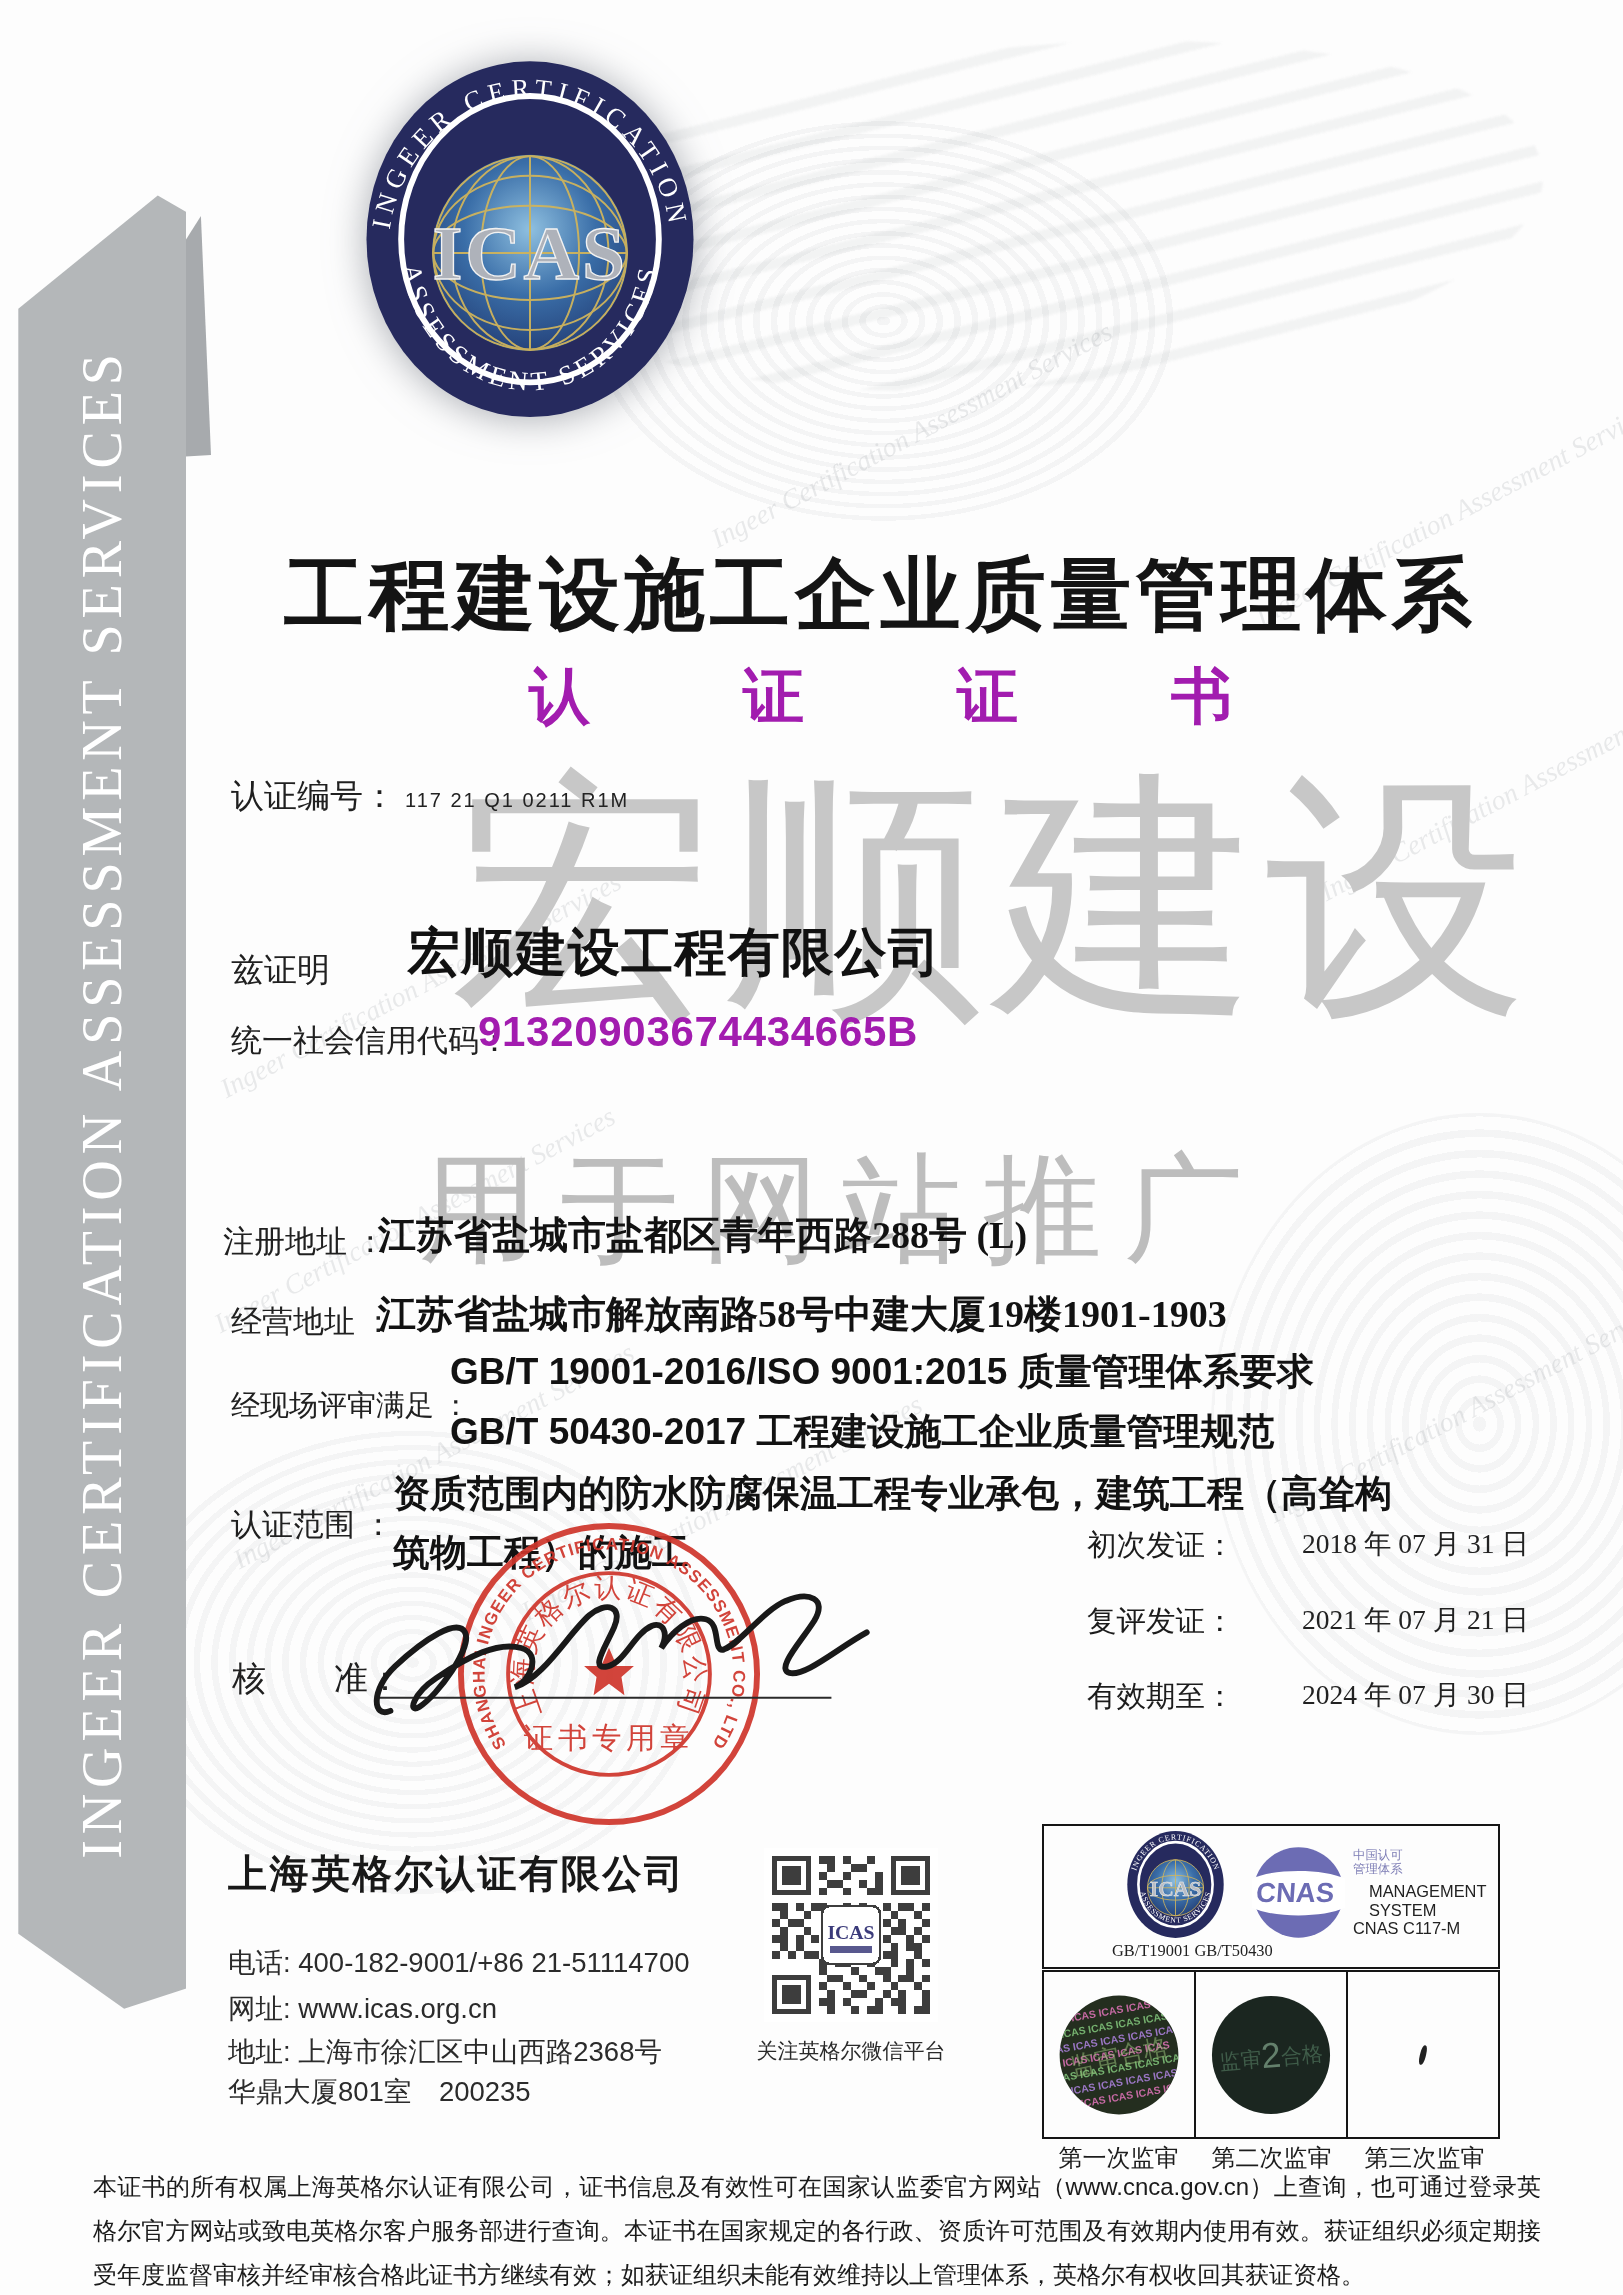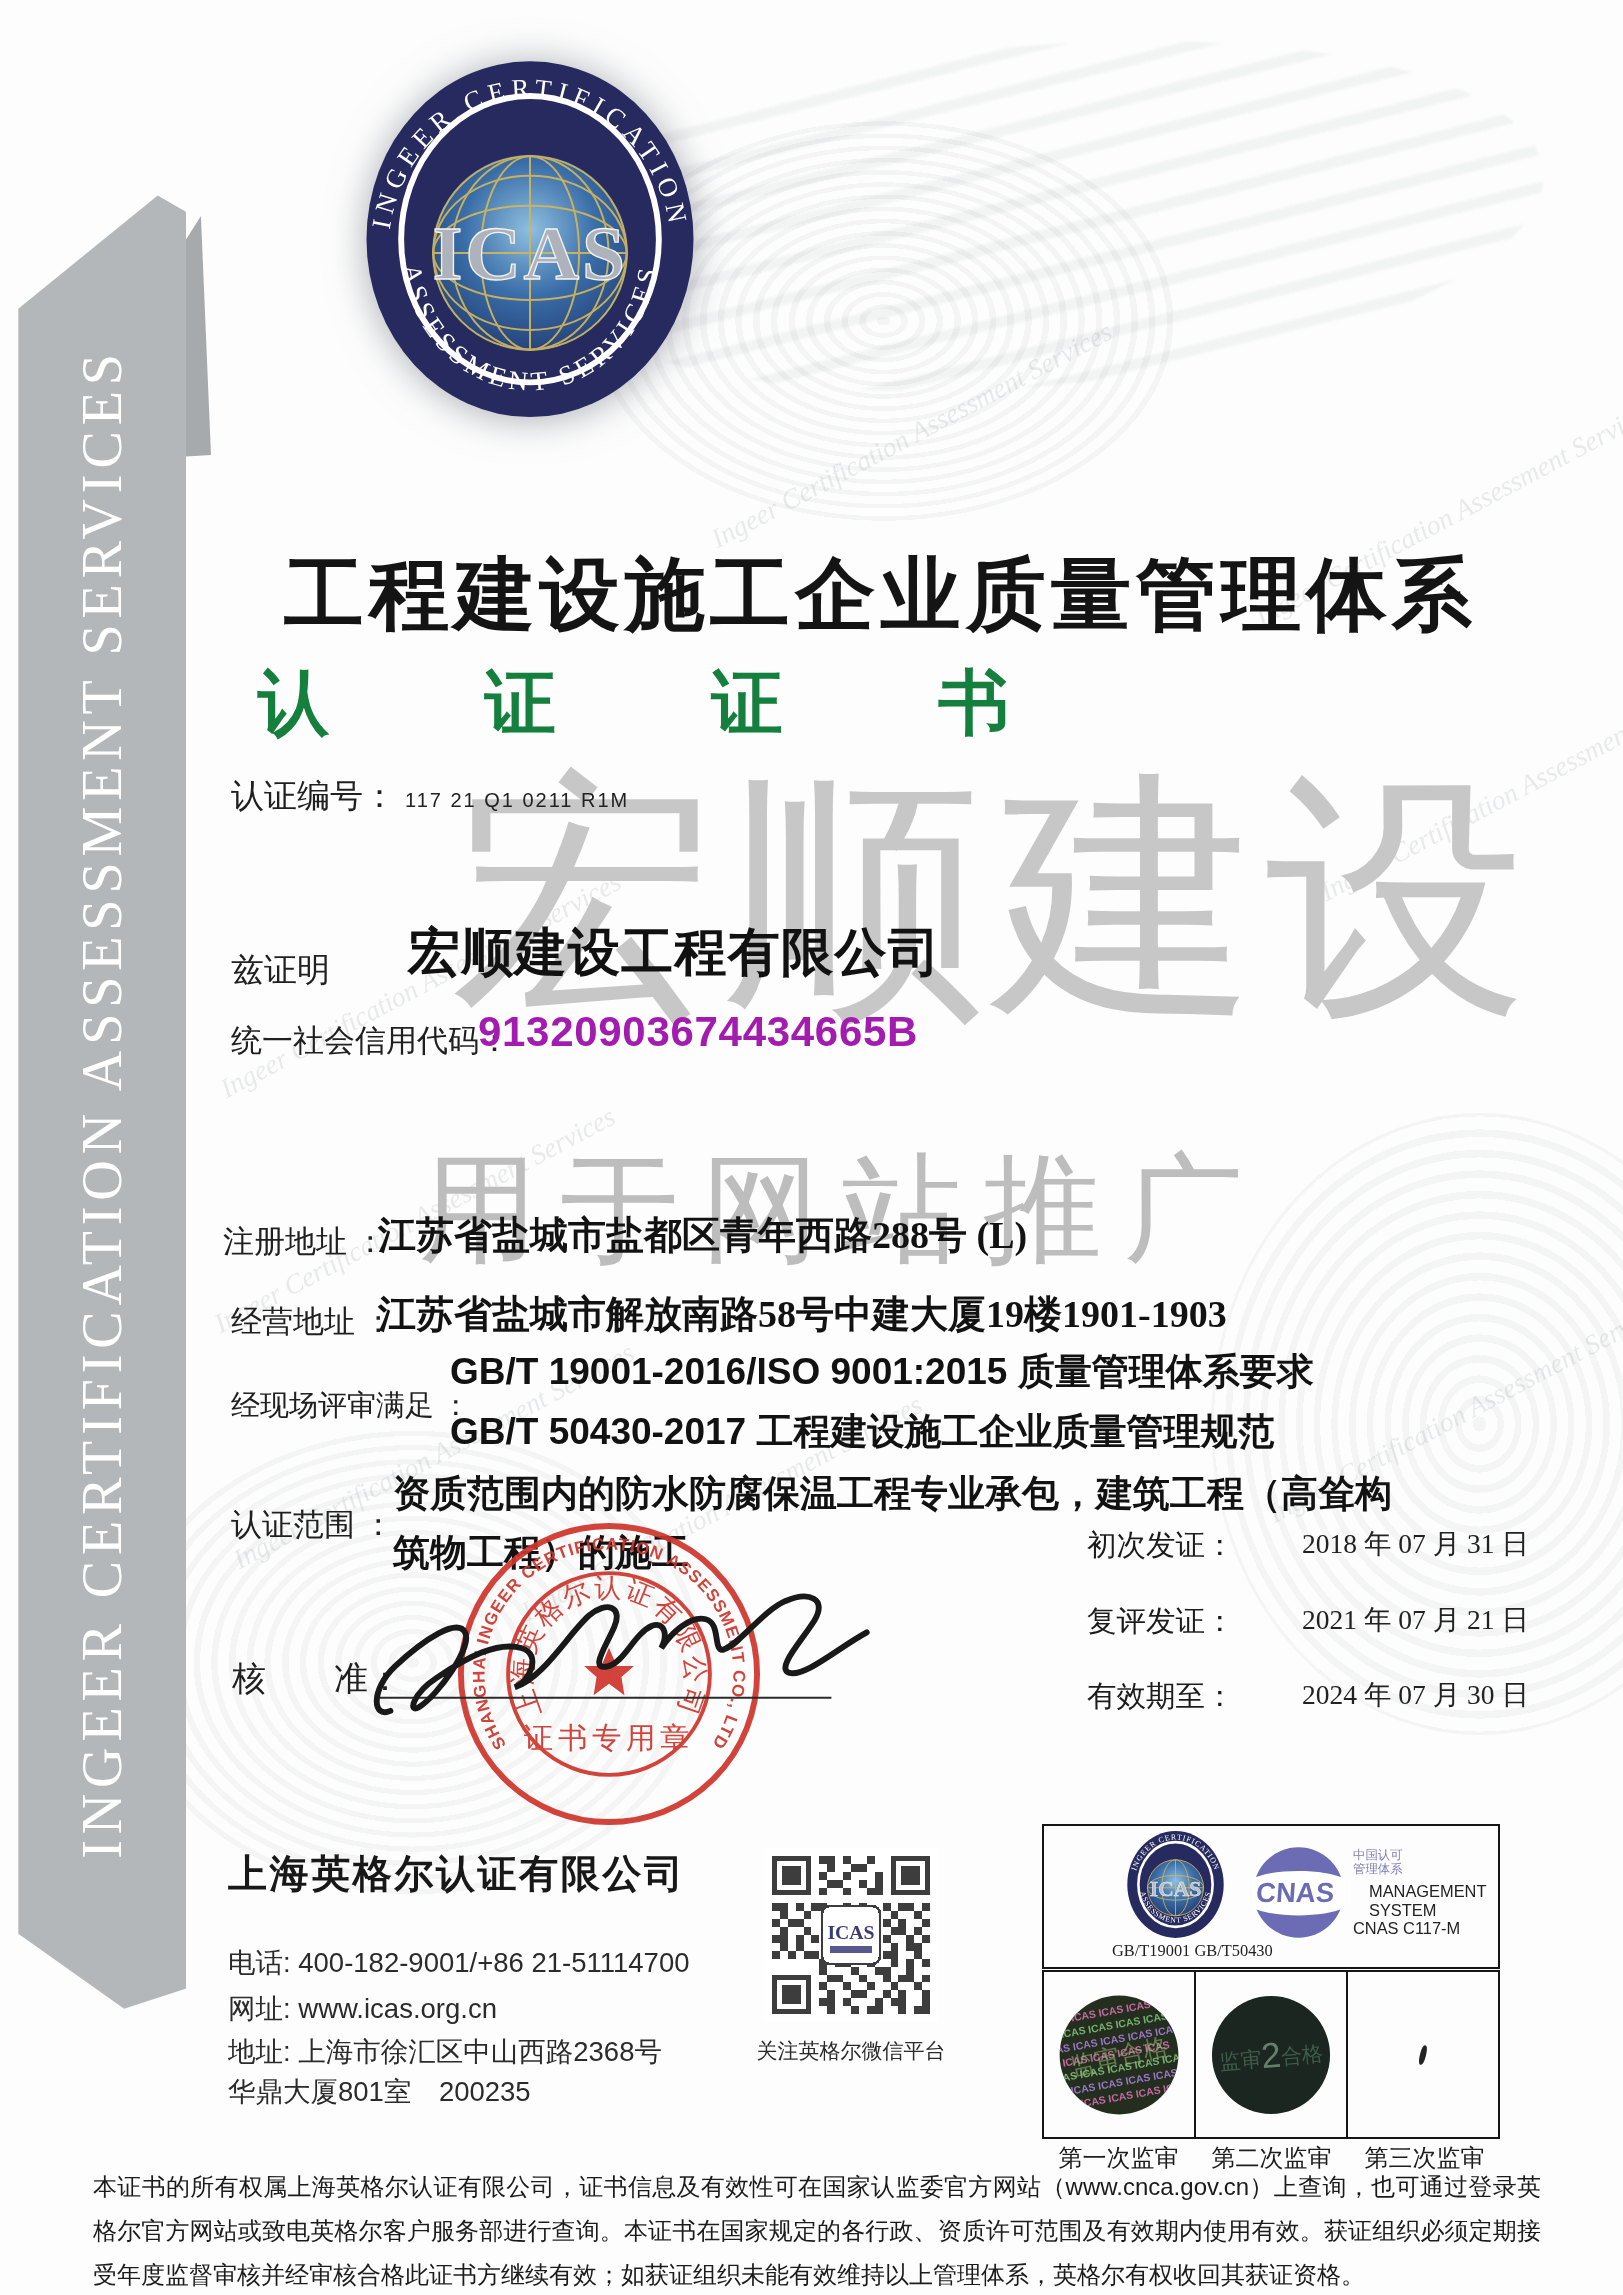--- a/index.html
+++ b/index.html
@@ -21,22 +21,22 @@
     font-size:56px;letter-spacing:5.9px;white-space:nowrap;}
   .band-accent{left:43px;top:216px;width:168px;height:249px;background:#a7aaad;z-index:0;
     clip-path:polygon(94% 0,0 100%,100% 96%);}
   
   .wm-big{left:452px;top:725px;font-size:262px;letter-spacing:9.2px;color:#c7c7c7;z-index:1;white-space:nowrap;}
   .wm-small{left:419px;top:1130px;font-size:119px;letter-spacing:22px;color:#bdbdbd;z-index:1;white-space:nowrap;}
   
   .z{z-index:2;}
   .title1{left:190px;top:542px;width:1381px;text-align:center;font-size:80px;font-weight:bold;
     letter-spacing:5.2px;color:#141414;white-space:nowrap;}
-  .title2{left:190px;top:656px;width:1381px;font-size:71px;font-weight:bold;
-    letter-spacing:68px;text-indent:68px;color:#15803d;white-space:nowrap;}
+  .title2{left:190px;top:656px;width:1381px;text-align:center;font-size:61px;font-weight:bold;
+    letter-spacing:68px;text-indent:68px;color:#a21caf;white-space:nowrap;}
   .lbl{font-family:"Liberation Serif",serif;color:#202020;}
   .cert-row{left:231px;top:774px;font-size:33px;}
   .cert-no{font-size:20px;letter-spacing:2px;color:#222;margin-left:9px;}
   .certify{left:231px;top:948px;font-size:33px;}
   .company{left:370px;top:918px;font-size:52px;font-weight:bold;letter-spacing:1.3px;color:#111;white-space:nowrap;margin-left:38px;}
   .credit-lbl{left:231px;top:1020px;font-size:31px;}
   .credit-val{left:478px;top:1008px;font-size:42px;font-weight:bold;letter-spacing:0.7px;color:#a21caf;}
   .reg-lbl{left:223px;top:1221px;font-size:31px;}
   .reg-val{left:378px;top:1210px;font-size:38px;font-weight:bold;font-family:"Liberation Serif",serif;color:#121212;white-space:nowrap;}
   .biz-lbl{left:231px;top:1301px;font-size:31px;}

